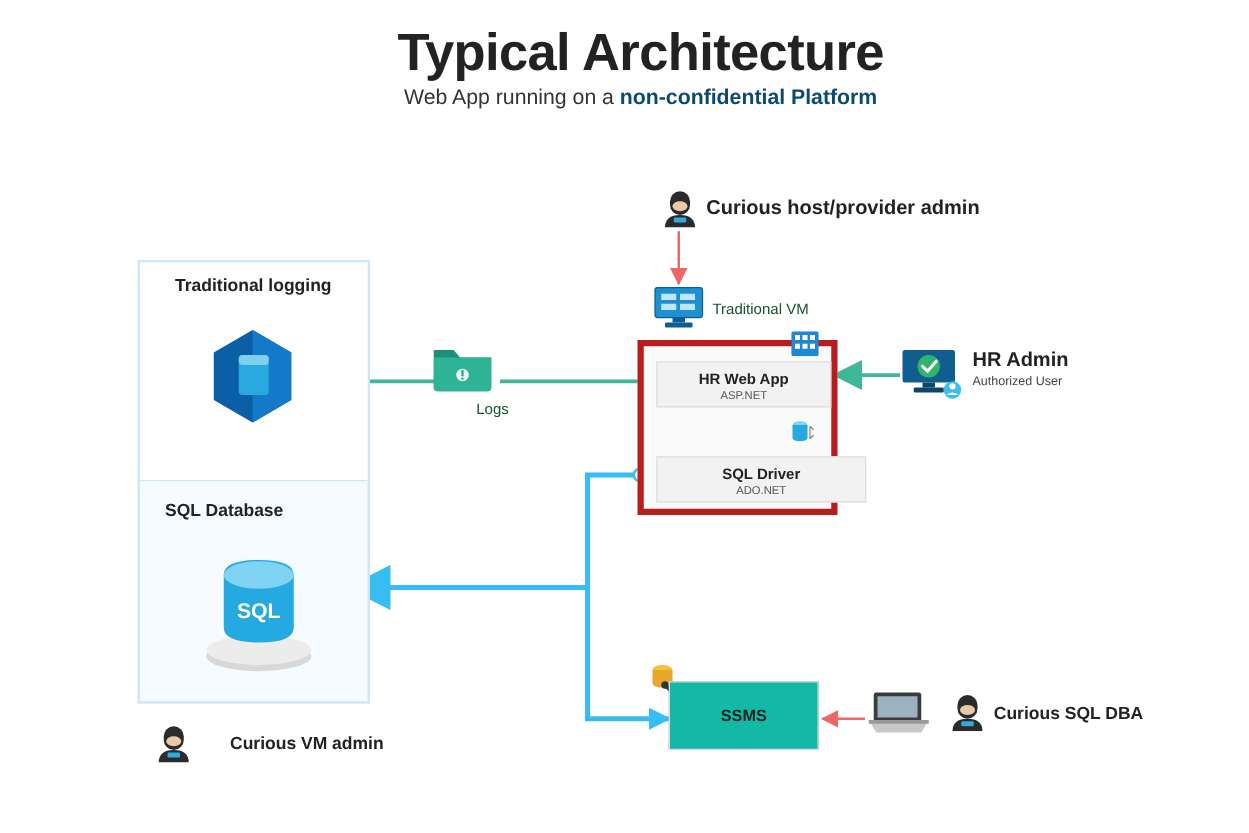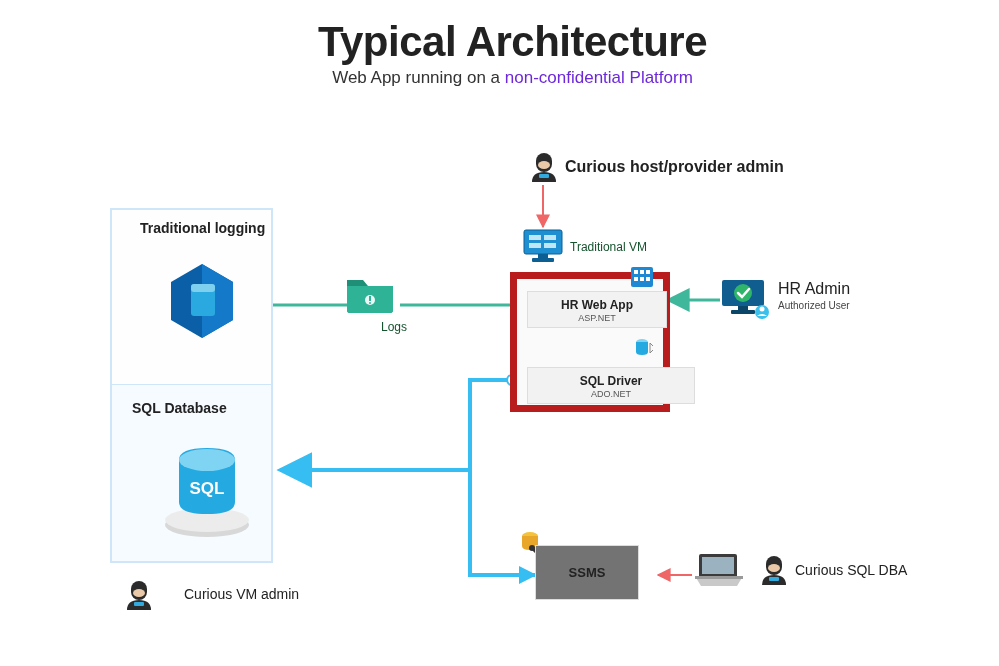--- a/index.html
+++ b/index.html
@@ -1,40 +1,40 @@
 <!DOCTYPE html>
 <html><head>
 <meta charset="utf-8">
 <style>
   * { box-sizing: border-box; margin: 0; padding: 0; }
   body { font-family: "Segoe UI", Arial, sans-serif; background:#fff; width:999px; height:666px; position:relative; overflow:hidden; color:#222; }
   .title { position:absolute; top:18px; left:0; width:100%; text-align:center;padding-left:26px; }
   .title h1 { font-size:42px; font-weight:600; letter-spacing:-0.5px; }
   .title p { font-size:17px; margin-top:2px; color:#333; }
-  .title p .em { font-weight:400; color:#6d28d9; }
+  .title p .em { font-weight:700; color:#0c4a6e; }
   .diagram { position:absolute; top:150px; left:0; width:100%; height:520px; }
   
-  .leftpanel { position:absolute; left:110px; top:58px; width:163px; height:355px; border:2px solid #cfe6f9; background:#f5fbff; }
+  .leftpanel { position:absolute; left:110px; top:58px; width:186px; height:355px; border:2px solid #cfe6f9; background:#f5fbff; }
   .leftpanel .top { height:175px; background:#fefeff; border-bottom:1px solid #cfe6f9; }
   .leftpanel .lp-title { position:absolute; font-size:14px; font-weight:600; }
   
-  .vmgroup { position:absolute; left:510px; top:122px; width:160px; height:140px; background:#fafafa; border:7px solid #b91c1c; }
+  .vmgroup { position:absolute; left:510px; top:122px; width:160px; height:140px; background:#fafafa; border:5px solid #b91c1c; }
   .appbox { position:absolute; background:#f2f2f2; border:1px solid #ddd; text-align:center; padding:6px 0 4px; font-size:12px; }
   .appbox .sub { font-size:9px; color:#555; margin-top:1px; display:block; }
   .tinylabel { font-size:12px; color:#14532d; }
   .smalllabel { font-size:16px; font-weight:700;text-align:right; }
   .sublabel { font-size:10px; color:#444; }
   
-  .ssms { position:absolute; left:535px; top:395px; width:104px; height:55px; background:#737373; border:1px solid #ddd; display:flex; align-items:center; justify-content:center; font-size:13px; font-weight:600; }
+  .ssms { position:absolute; left:535px; top:395px; width:120px; height:55px; background:#14b8a6; border:1px solid #ddd; display:flex; align-items:center; justify-content:center; font-size:13px; font-weight:600; }
   
   .actor { width:28px; height:28px; position:absolute; }
   .actor svg, .monitor svg, .laptop svg { display:block; }
   
   .connsvg { position:absolute; left:0; top:0; width:999px; height:520px; pointer-events:none; }
-  .lbl { position:absolute; font-size:14px; font-weight:400; }
+  .lbl { position:absolute; font-size:14px; font-weight:700; }
 </style>
 </head>
 <body>
 
 <div class="title">
   <h1>Typical Architecture</h1>
   <p>
     <span>Web App running on a </span><span class="em">non-confidential Platform</span>
   </p>
 </div>

